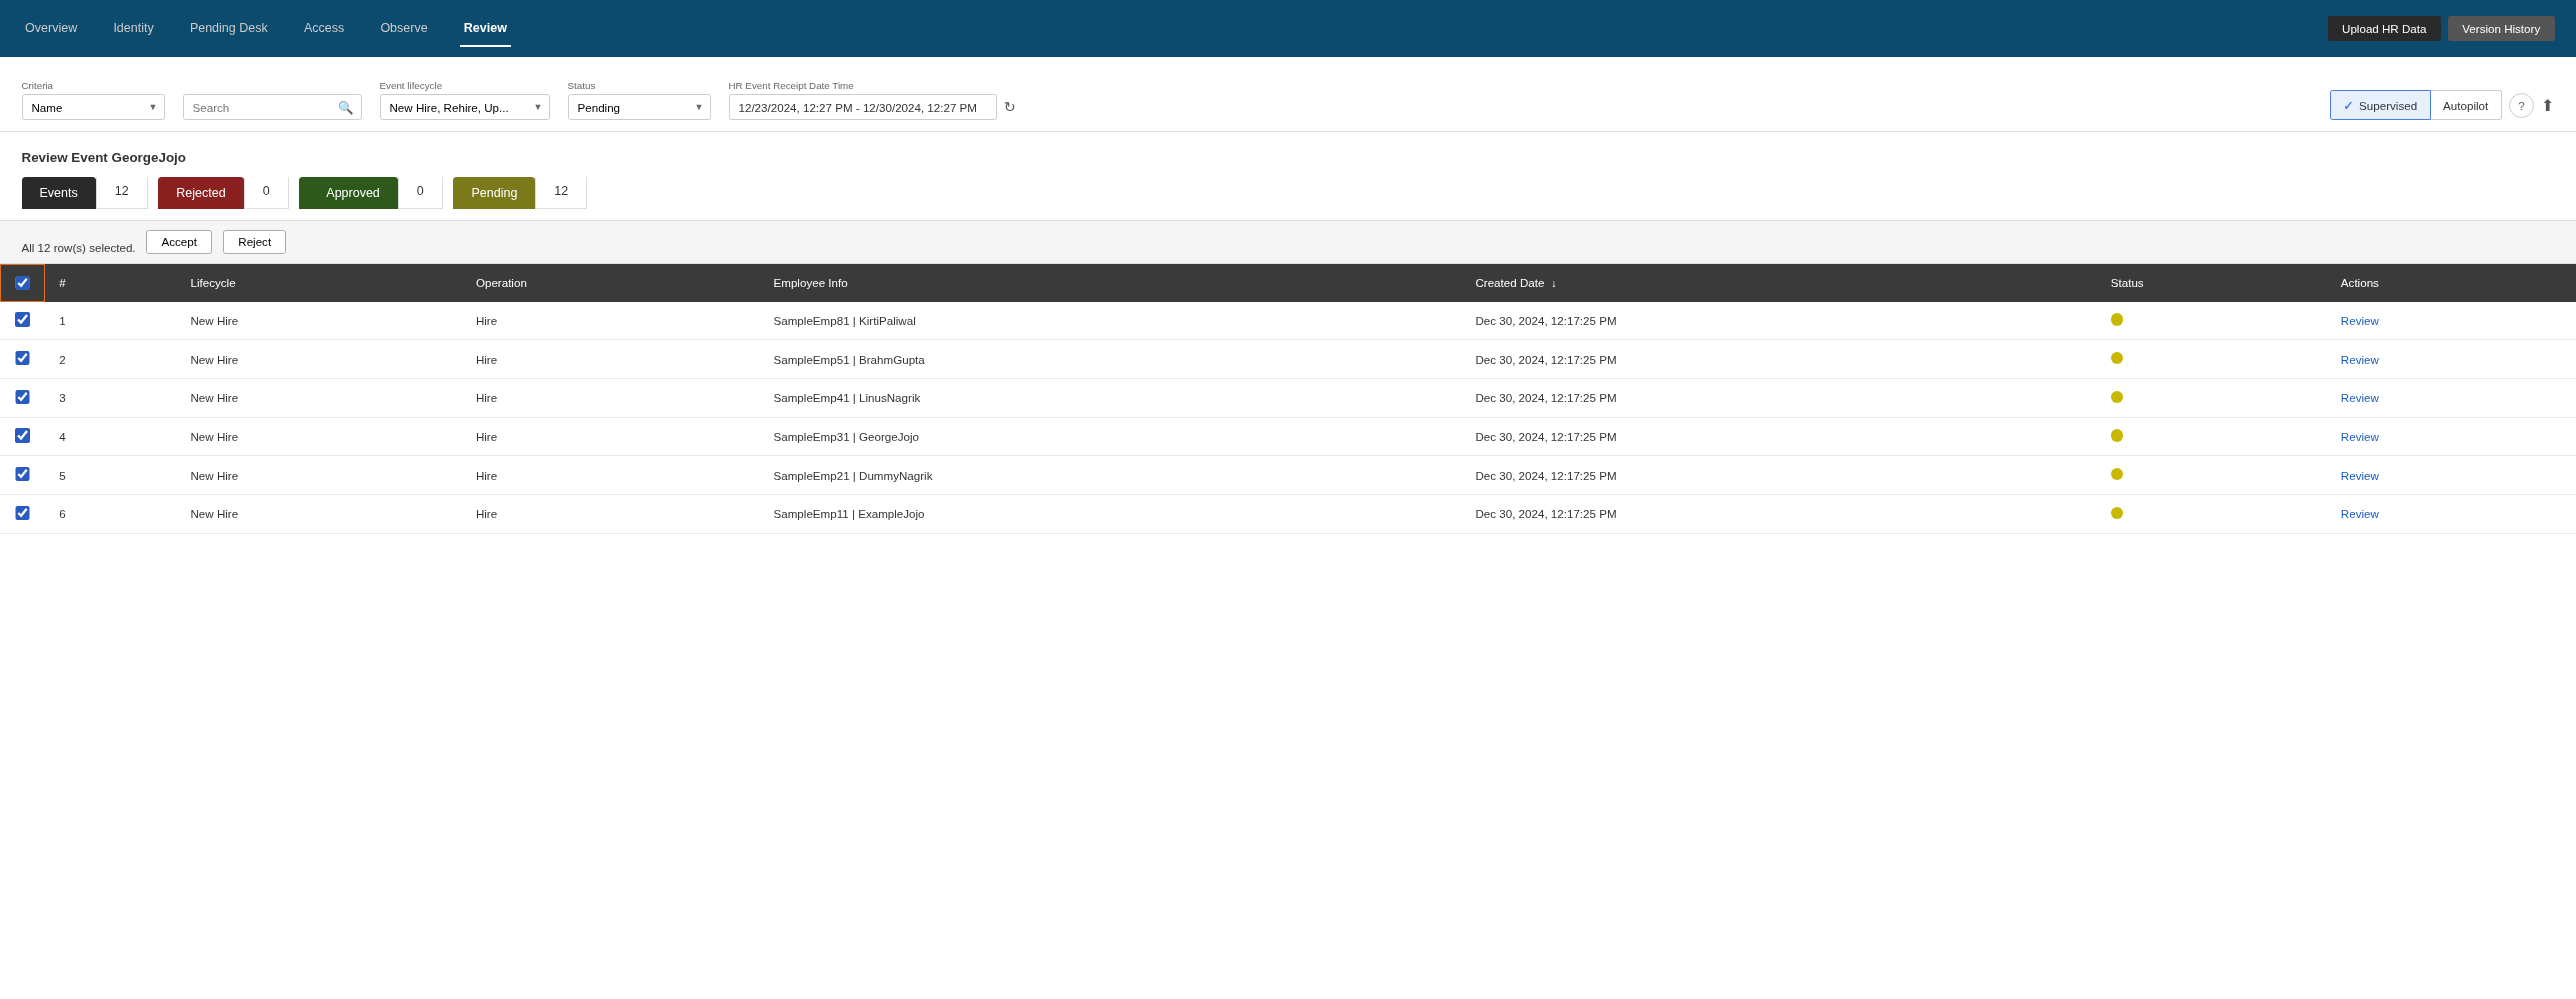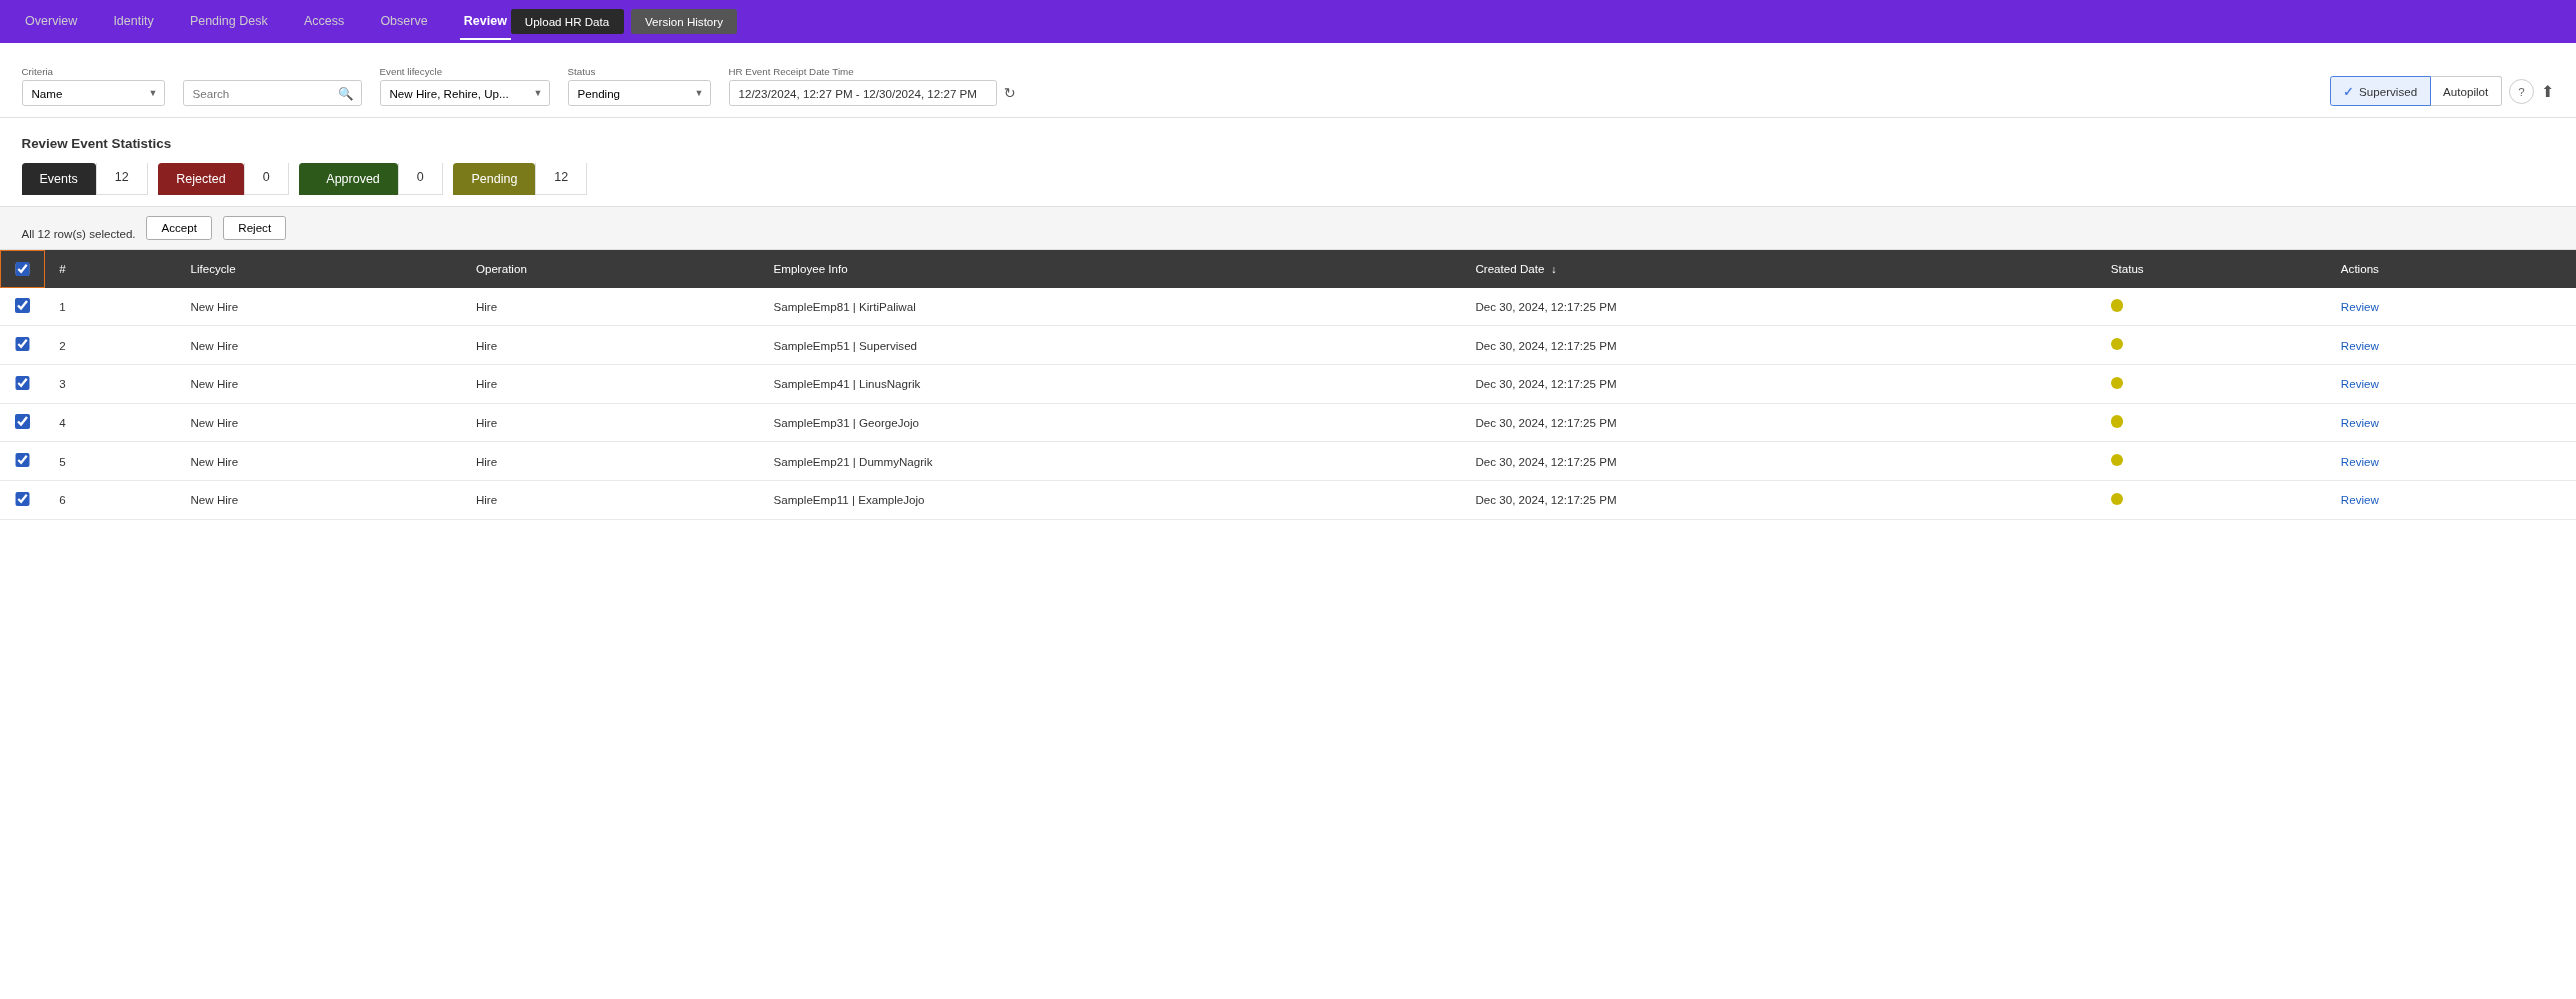--- a/index.html
+++ b/index.html
@@ -1,21 +1,21 @@
 <!DOCTYPE html>
 <html style="font-size:14.3px"><head>
   <meta charset="utf-8">
   <style>
     * { box-sizing: border-box; margin: 0; padding: 0; }
     body { font-family: -apple-system, BlinkMacSystemFont, 'Segoe UI', Arial, sans-serif; font-size: 12.5px; background: #fff; color: #333; }
 
     
     .top-nav {
-      display: flex; align-items: center; background: #6d28d9; padding: 0 21.5px;
-      height: 43px; justify-content: flex-start;
+      display: flex; align-items: center; background: #0c4a6e; padding: 0 21.5px;
+      height: 57px; justify-content: space-between;
     }
     .nav-items { display: flex; gap: 29px; align-items: center; }
     .nav-item {
       color: #ccc; font-size: 12.5px; cursor: pointer; padding: 10.7px 3.6px;
       border-bottom: 2.7px solid transparent; text-decoration: none;
     }
     .nav-item.active { color: #fff; font-weight: 600; border-bottom: 2.7px solid #fff; }
     .nav-buttons { display: flex; gap: 7.2px; }
     .nav-btn {
       background: #555; color: #fff; border: none; padding: 6.3px 14.3px;
@@ -203,21 +203,21 @@
         <span>Supervised</span>
       </button>
       <button class="autopilot-btn">Autopilot</button>
     </div>
     <button class="help-btn">?</button>
     <button class="share-btn">⬆</button>
   </div>
 </div>
 
 <div class="stats-section">
-  <div class="stats-title">Review Event Statistics</div>
+  <div class="stats-title">Review Event GeorgeJojo</div>
   <div class="stats-cards">
     <div class="stat-card">
       <div class="stat-label events">Events</div>
       <div class="stat-value">12</div>
     </div>
     <div class="stat-card">
       <div class="stat-label rejected">Rejected</div>
       <div class="stat-value">0</div>
     </div>
     <div class="stat-card">
@@ -275,21 +275,21 @@
       <a class="review-link">Review</a>
     </td>
   </tr>
         <tr>
     <td>
       <input type="checkbox" class="cb" checked="" style="">
     </td>
     <td>2</td>
     <td>New Hire</td>
     <td>Hire</td>
-    <td>SampleEmp51 | Supervised</td>
+    <td>SampleEmp51 | BrahmGupta</td>
     <td>Dec 30, 2024, 12:17:25 PM</td>
     <td>
       <span class="status-dot"></span>
     </td>
     <td>
       <a class="review-link">Review</a>
     </td>
   </tr>
         <tr>
     <td>

